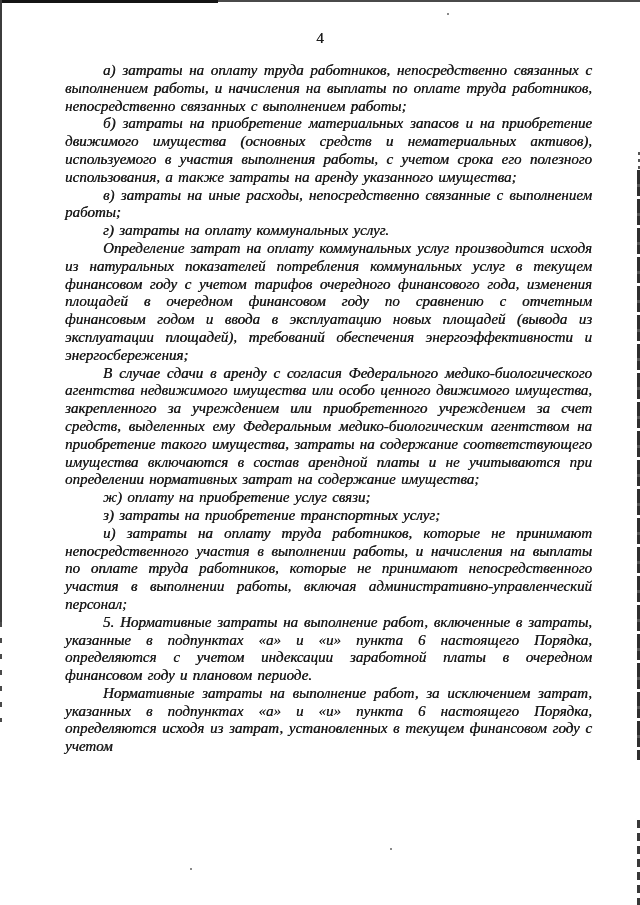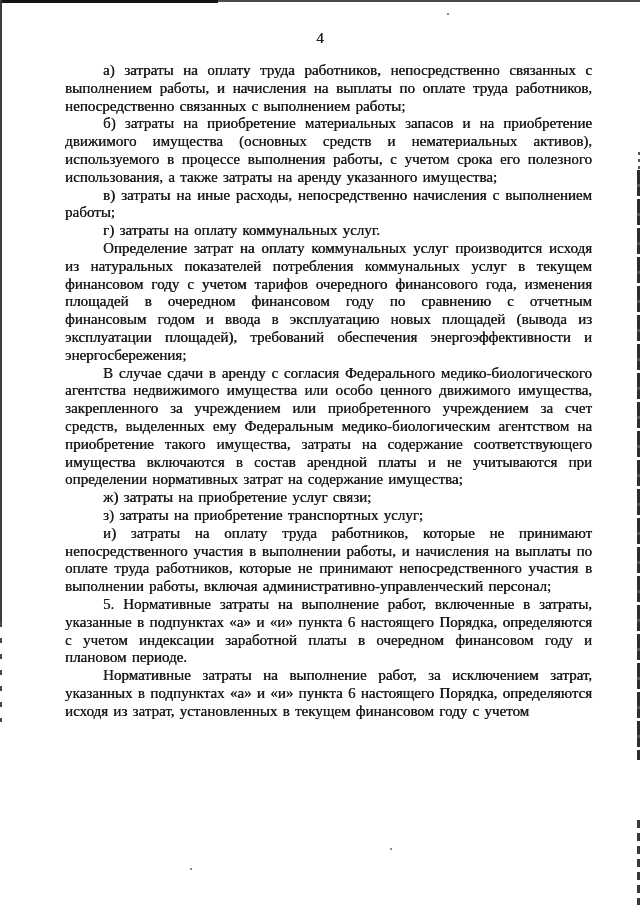--- a/index.html
+++ b/index.html
@@ -34,20 +34,21 @@
   }
   .text-block p{
     margin:0;
     text-align:justify;
     text-indent:38px;
     font-size:15px;
     line-height:17.8px;
     color:var(--ink);
     text-shadow:0.35px 0 0 currentColor; 
     word-spacing:1.5px;
+    font-style:italic;
   }
   
   .edge-top{
     position:absolute;top:0;left:0;width:640px;height:2px;
     background:#4a4a4a;
   }
   .edge-top-dark{
     position:absolute;top:0;left:0;width:218px;height:3px;
     background:#141414;
   }
@@ -89,25 +90,25 @@
   <div class="edge-right-b"></div>
   <div class="edge-right-c"></div>
   <div class="speck speck-1"></div>
   <div class="speck speck-2"></div>
   <div class="speck speck-3"></div>
 
   <div class="page-number">4</div>
 
   <div class="text-block">
     <p>а) затраты на оплату труда работников, непосредственно связанных с выполнением работы, и начисления на выплаты по оплате труда работников, непосредственно связанных с выполнением работы;</p>
-    <p>б) затраты на приобретение материальных запасов и на приобретение движимого имущества (основных средств и нематериальных активов), используемого в процессе выполнения работы, с учетом срока его полезного использования, а также затраты на аренду указанного имущества;</p>
-    <p>в) затраты на иные расходы, непосредственно начисления с выполнением работы;</p>
+    <p>б) затраты на приобретение материальных запасов и на приобретение движимого имущества (основных средств и нематериальных активов), используемого в участия выполнения работы, с учетом срока его полезного использования, а также затраты на аренду указанного имущества;</p>
+    <p>в) затраты на иные расходы, непосредственно связанные с выполнением работы;</p>
     <p>г) затраты на оплату коммунальных услуг.</p>
     <p>Определение затрат на оплату коммунальных услуг производится исходя из натуральных показателей потребления коммунальных услуг в текущем финансовом году с учетом тарифов очередного финансового года, изменения площадей в очередном финансовом году по сравнению с отчетным финансовым годом и ввода в эксплуатацию новых площадей (вывода из эксплуатации площадей), требований обеспечения энергоэффективности и энергосбережения;</p>
     <p>В случае сдачи в аренду с согласия Федерального медико-биологического агентства недвижимого имущества или особо ценного движимого имущества, закрепленного за учреждением или приобретенного учреждением за счет средств, выделенных ему Федеральным медико-биологическим агентством на приобретение такого имущества, затраты на содержание соответствующего имущества включаются в состав арендной платы и не учитываются при определении нормативных затрат на содержание имущества;</p>
-    <p>ж) затраты на приобретение услуг связи;</p>
+    <p>ж) оплату на приобретение услуг связи;</p>
     <p>з) затраты на приобретение транспортных услуг;</p>
     <p>и) затраты на оплату труда работников, которые не принимают непосредственного участия в выполнении работы, и начисления на выплаты по оплате труда работников, которые не принимают непосредственного участия в выполнении работы, включая административно-управленческий персонал;</p>
     <p>5. Нормативные затраты на выполнение работ, включенные в затраты, указанные в подпунктах «а» и «и» пункта 6 настоящего Порядка, определяются с учетом индексации заработной платы в очередном финансовом году и плановом периоде.</p>
     <p>Нормативные затраты на выполнение работ, за исключением затрат, указанных в подпунктах «а» и «и» пункта 6 настоящего Порядка, определяются исходя из затрат, установленных в текущем финансовом году с учетом</p>
   </div>
 
 </div>
 
 </body></html>

